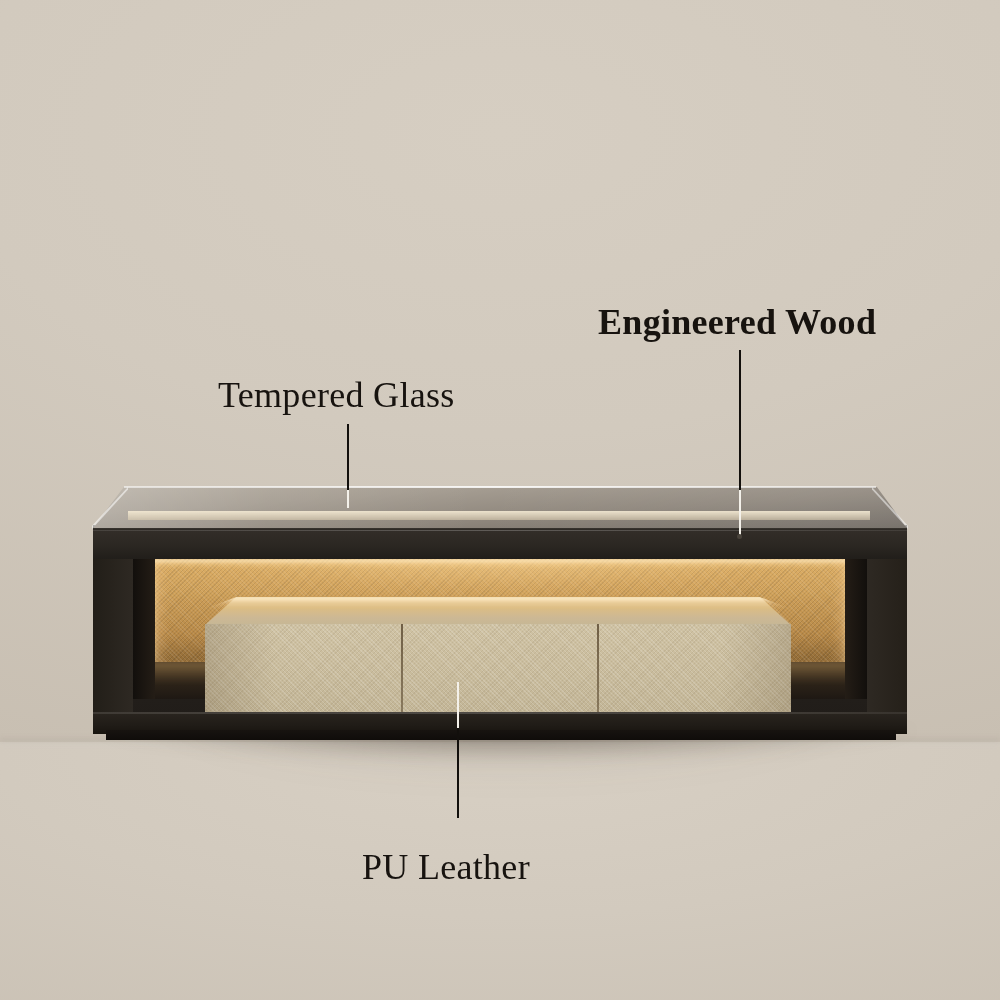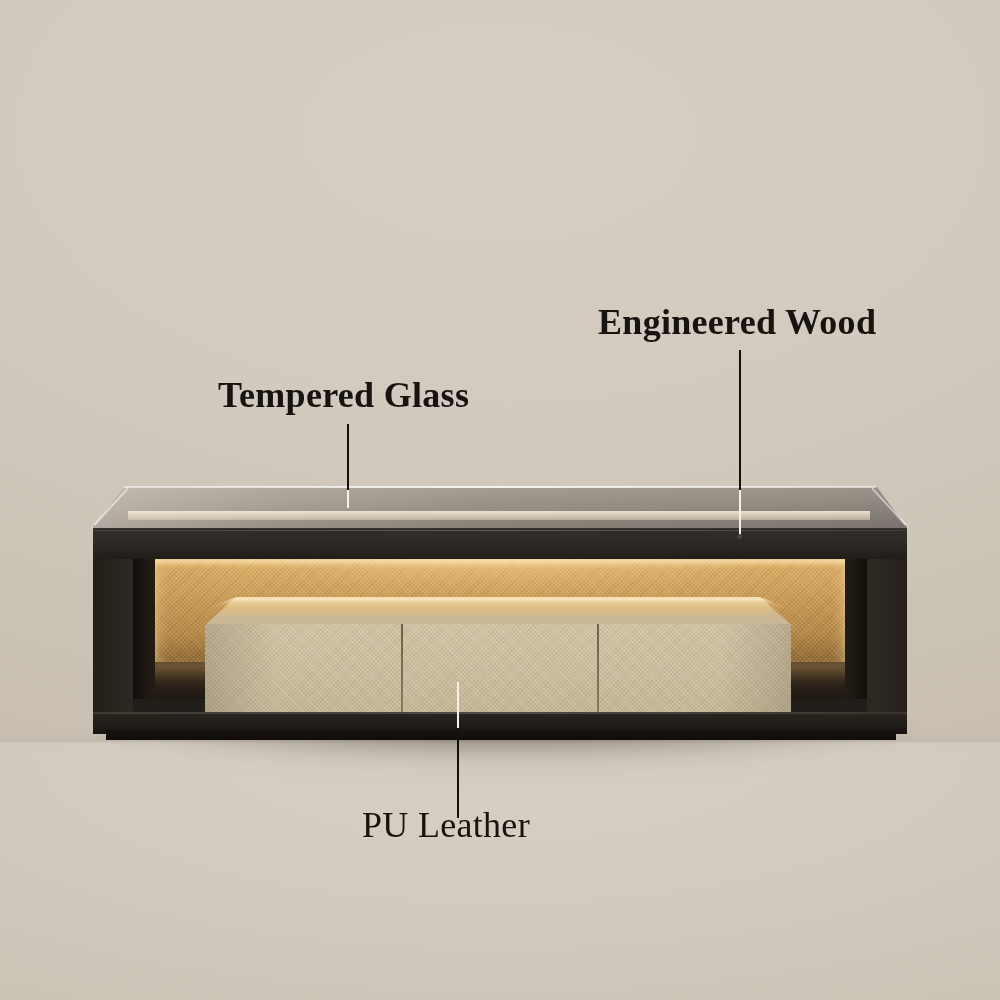--- a/index.html
+++ b/index.html
@@ -215,23 +215,23 @@
     position:absolute;left:106px;top:730px;width:790px;height:10px;
     background:linear-gradient(to bottom,#171310,#0f0c0a);
   }
 
   
   .label{
     position:absolute;white-space:nowrap;color:#17130f;
     font-family:"Liberation Serif", serif;
     font-weight:400;letter-spacing:.3px;
   }
-  #label-tempered-glass{left:218px;top:374px;font-size:36px;font-weight:bold;}
+  #label-tempered-glass{left:218px;top:374px;font-size:36px;}
   #label-engineered-wood{left:598px;top:301px;font-size:36px;font-weight:bold;}
-  #label-pu-leather{left:362px;top:804px;font-size:36px;}
+  #label-pu-leather{left:362px;top:846px;font-size:36px;}
 
   .lead{position:absolute;width:2px;}
   .lead-dark{background:#120f0c;}
   .lead-light{background:#f4f1ea;}
 
   #lead-tg-dark{left:347px;top:424px;height:72px;}
   #lead-tg-light{left:347px;top:490px;height:18px;}
 
   #lead-ew-dark{left:739px;top:350px;height:143px;}
   #lead-ew-light{left:739px;top:490px;height:47px;}

